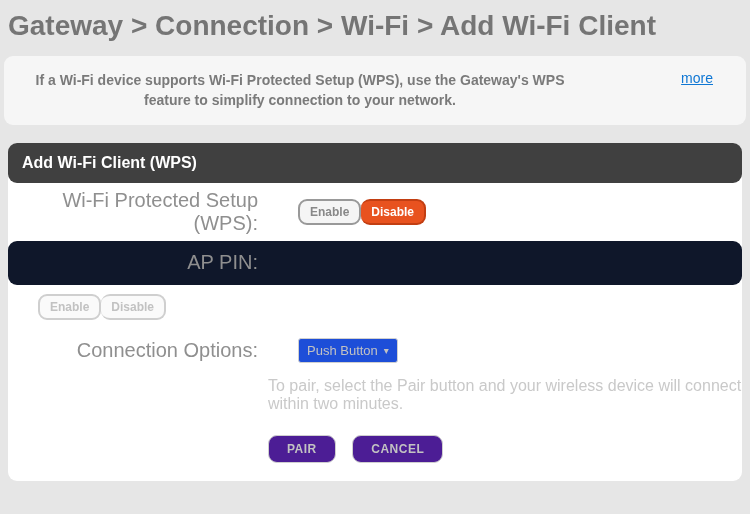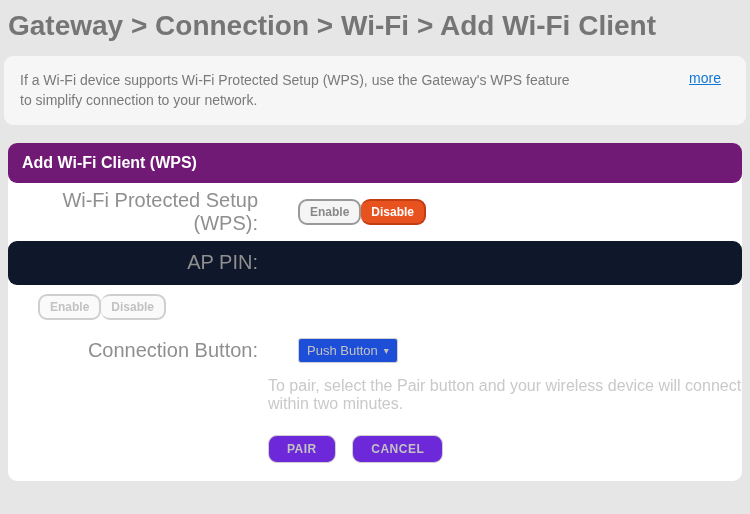--- a/index.html
+++ b/index.html
@@ -20,40 +20,41 @@
     white-space: nowrap;
   }
   .info-box {
     background: #f6f6f6;
     margin: 0 4px 18px 4px;
     padding: 14px 16px 14px 16px;
     position: relative;
   }
   .info-text {
     font-size: 14px;
-    font-weight: normal;
+    font-weight: bold;
     color: #7a7a7a;
     max-width: 560px;
     line-height: 1.45;
+    text-align: center;
   }
   .more-link {
     position: absolute;
-    right: 25px;
+    right: 33px;
     top: 14px;
     font-size: 14px;
     color: #0f77d4;
     text-decoration: underline;
     cursor: pointer;
   }
   .panel {
     margin: 0 8px;
     background: #fff;
   }
   .panel-header {
-    background: #701a75;
+    background: #404040;
     color: #fff;
     font-weight: bold;
     font-size: 16px;
     padding: 11px 14px;
   }
   .form-row {
     display: flex;
     align-items: center;
     min-height: 44px;
     padding: 6px 0;
@@ -112,21 +113,21 @@
     padding: 4px 0 14px 260px;
     font-size: 16px;
     color: #c9c9c9;
   }
   .action-row {
     text-align: left;
     padding: 8px 0 18px 260px;
   }
   .action-btn {
     border: 1px solid #cfcfcf;
-    background: #6d28d9;
+    background: #4c1d95;
     color: #c2c2c2;
     font-weight: bold;
     font-size: 12px;
     padding: 6px 18px;
     margin-right: 12px;
     letter-spacing: 0.5px;
     cursor: default;
   }
 </style>
 </head>
@@ -162,21 +163,21 @@
     <div class="form-row">
       <div class="ctrl-cell">
         <div class="toggle-group">
           <div class="toggle-btn dim">Enable</div>
           <div class="toggle-btn dim">Disable</div>
         </div>
       </div>
     </div>
 
     <div class="form-row">
-      <div class="label-cell">Connection Button:</div>
+      <div class="label-cell">Connection Options:</div>
       <div class="ctrl-cell">
         <div class="select-box">
           <span>Push Button</span>
           <span class="chev">▾</span>
         </div>
       </div>
     </div>
 
     <div class="hint-row">To pair, select the Pair button and your wireless device will connect within two minutes.</div>
 

